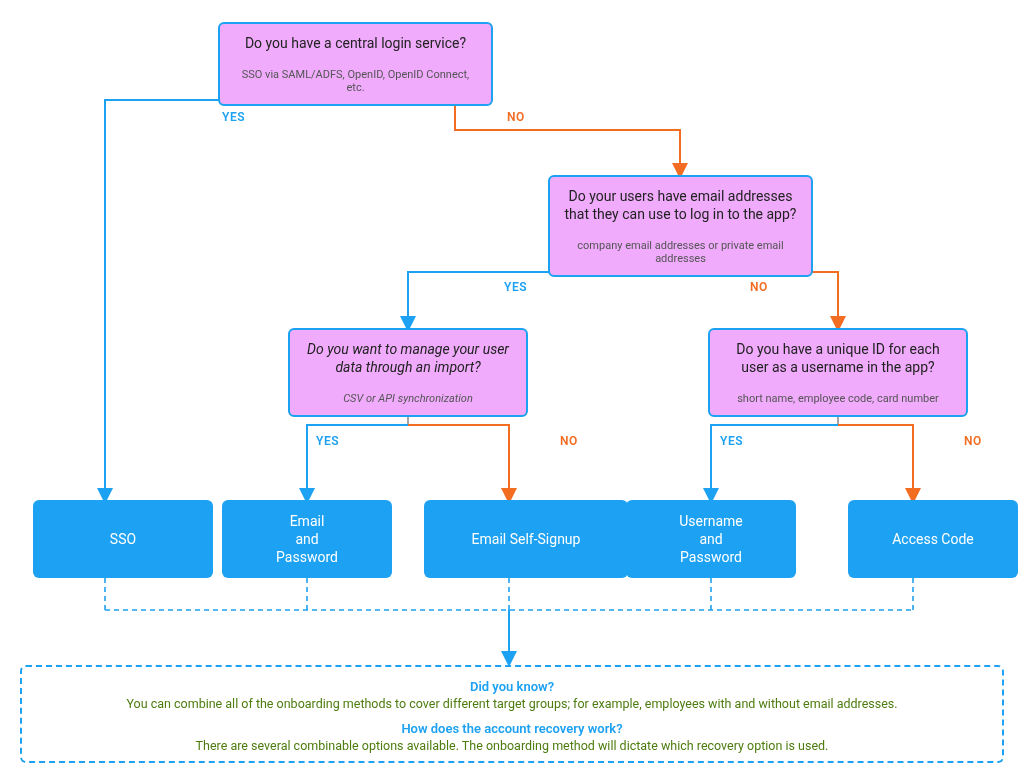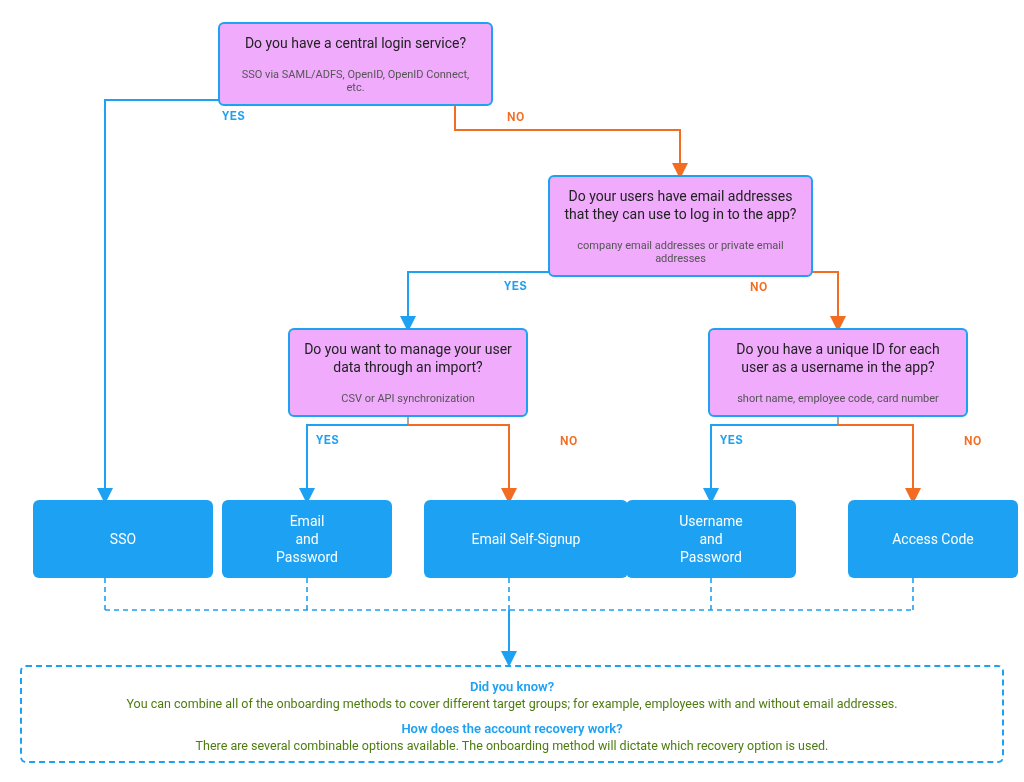--- a/index.html
+++ b/index.html
@@ -21,21 +21,21 @@
     padding:10px 12px;text-align:center;box-sizing:border-box;
   }
   .node .q{font-size:14px;line-height:1.3;}
   .node .sub{font-size:11px;color:var(--sub);margin-top:16px;}
   .leaf{
     position:absolute;background:var(--blue);color:#fff;border-radius:6px;
     display:flex;align-items:center;justify-content:center;text-align:center;
     font-size:14px;box-sizing:border-box;padding:6px;line-height:1.3;
   }
   .lbl{position:absolute;font-size:12px;font-weight:600;letter-spacing:0.5px;}
-  .lbl.yes{color:var(--blue);font-family:Liberation Mono, monospace;}
+  .lbl.yes{color:var(--blue);}
   .lbl.no{color:var(--orange);padding-left:44px;}
   .info{
     position:absolute;left:20px;width:984px;top:665px;height:98px;
     border:2px dashed var(--blue);border-radius:6px;box-sizing:border-box;
     text-align:center;padding:10px 40px;
   }
   .info .h{color:var(--blue);font-weight:600;font-size:13px;margin-top:2px;}
   .info .p{font-size:12.5px;color:#4d7c0f;margin:2px 0 10px;}
 </style>
 </head>
@@ -85,21 +85,21 @@
 </svg>
 
 <div class="node" style="left:218px;top:22px;width:275px;">
   <div class="q">Do you have a central login service?</div>
   <div class="sub">SSO via SAML/ADFS, OpenID, OpenID Connect, etc.</div>
 </div>
 <div class="node" style="left:548px;top:175px;width:265px;">
   <div class="q">Do your users have email addresses that they can use to log in to the app?</div>
   <div class="sub">company email addresses or private email addresses</div>
 </div>
-<div class="node" style="left:288px;top:328px;width:240px;">
+<div class="node" style="left:288px;top:328px;width:240px;font-style:italic;">
   <div class="q">Do you want to manage your user data through an import?</div>
   <div class="sub">CSV or API synchronization</div>
 </div>
 <div class="node" style="left:708px;top:328px;width:260px;">
   <div class="q">Do you have a unique ID for each user as a username in the app?</div>
   <div class="sub">short name, employee code, card number</div>
 </div>
 
 <div class="leaf" style="left:33px;top:500px;width:180px;height:78px;">
   <span>SSO</span>

